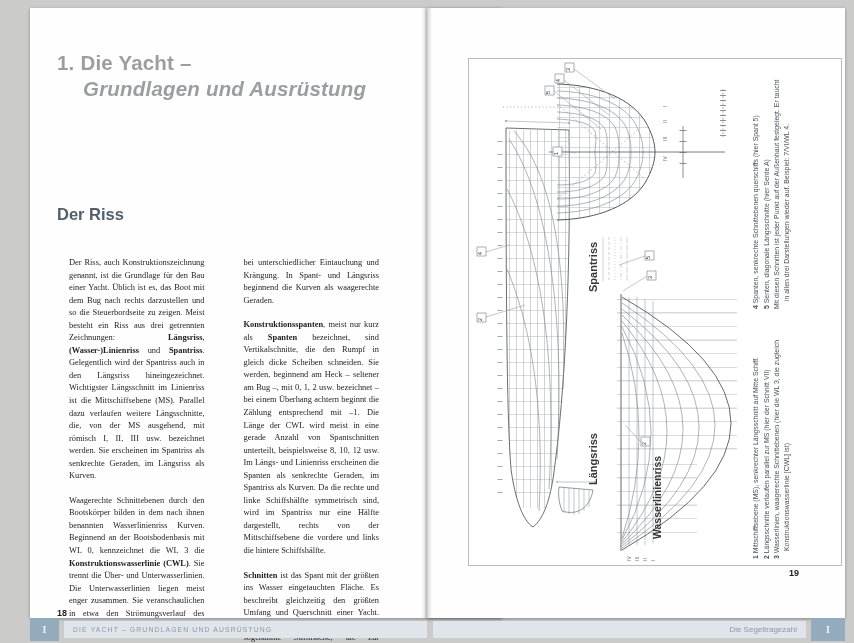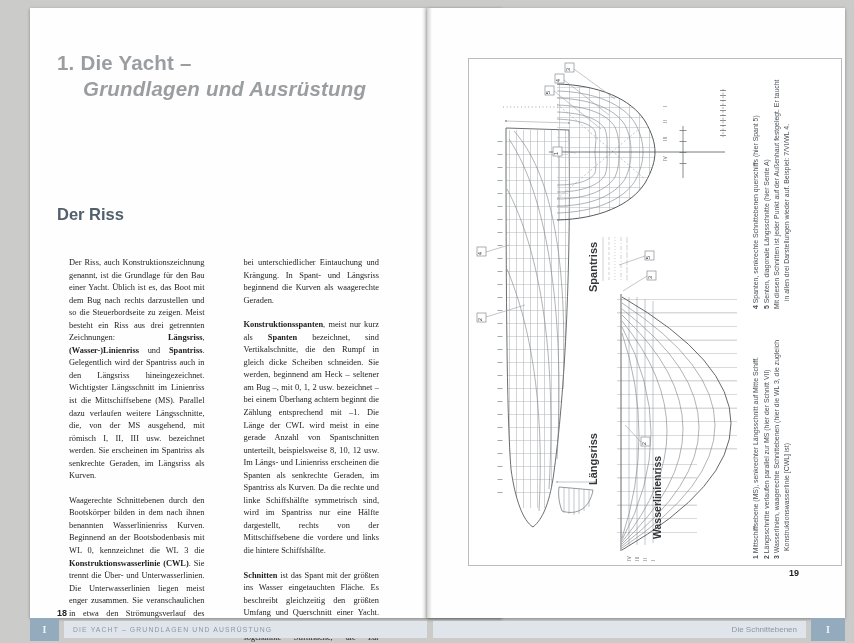--- a/index.html
+++ b/index.html
@@ -234,17 +234,17 @@
 
 <div id="gutter"></div>
 
 <div class="tab" style="left:30px;top:618px;width:29px;height:23px;">
     <span>I</span>
   </div>
 <div class="bar caps" style="left:64px;top:621px;width:363px;height:17px;">
     <span>DIE YACHT – GRUNDLAGEN UND AUSRÜSTUNG</span>
   </div>
 <div class="bar right" style="left:433px;top:621px;width:373px;height:17px;">
-    <span>Die Schnittebenen</span>
+    <span>Die Segeltragezahl</span>
   </div>
 <div class="tab" style="left:811px;top:618px;width:34px;height:23px;">
     <span>I</span>
   </div>
 
 </body></html>

